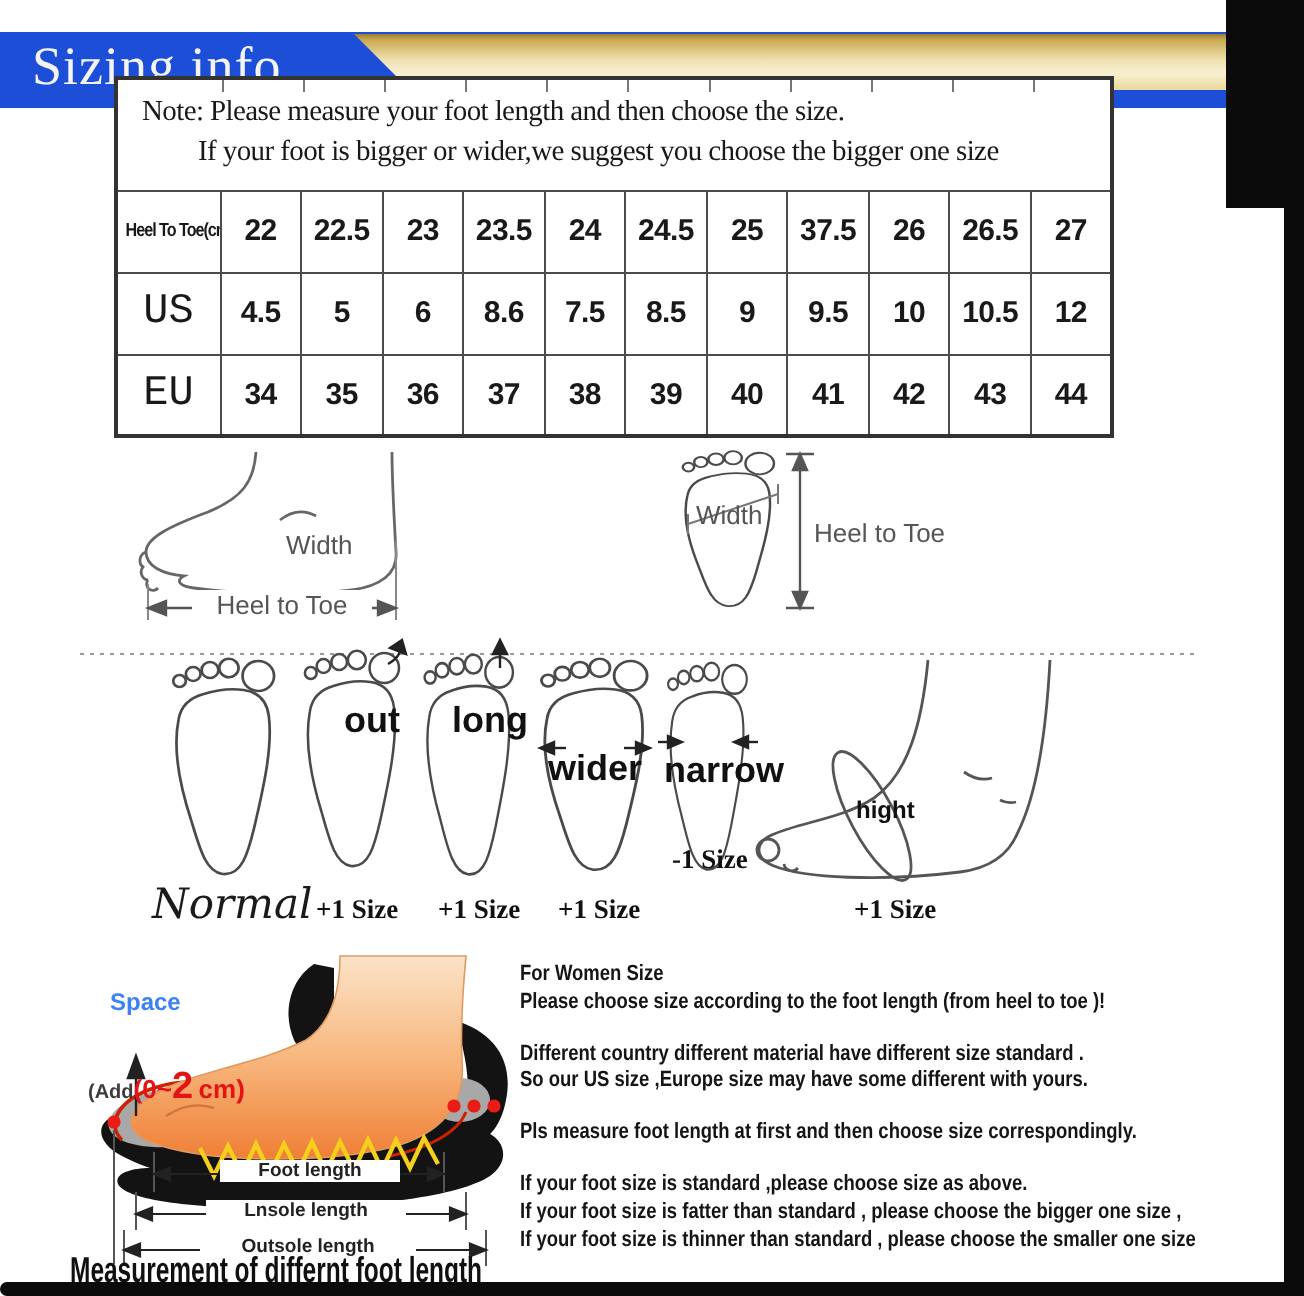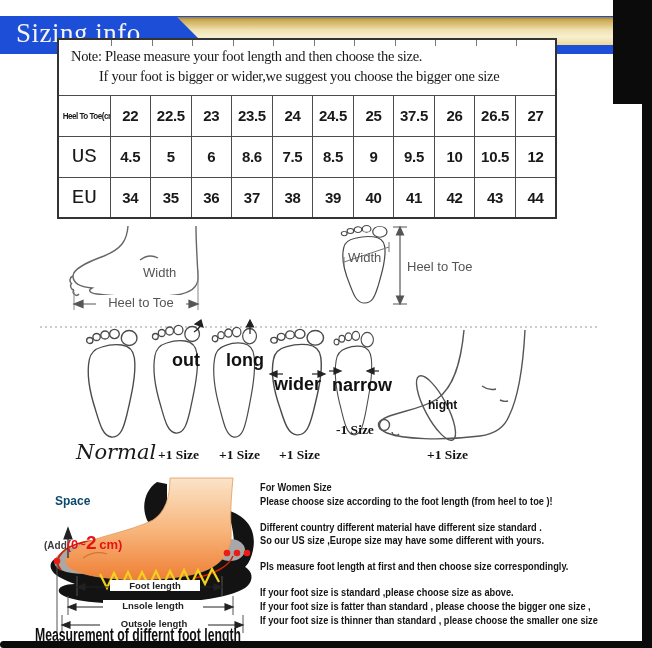--- a/index.html
+++ b/index.html
@@ -45,21 +45,21 @@
   .svg-shoe{left:5px;top:470px;}
 
   
   .flabel{position:absolute;white-space:nowrap;}
   .measure-lab{font-size:13px;color:#555;}
   .measure-lab.on-line{background:#fff;padding:0 5px;text-align:center;}
   .type-lab{font-family:Liberation Sans, sans-serif;font-weight:bold;font-size:18px;color:#111;}
   .hight-lab{font-family:"Liberation Sans",sans-serif;font-weight:bold;font-size:12px;color:#111;}
   .size-lab{font-family:"Liberation Serif",serif;font-weight:bold;font-size:13.5px;color:#111;}
   .normal-lab{font-family:"DejaVu Serif",serif;font-style:italic;font-size:21px;color:#1a1a1a;}
-  .space-lab{font-weight:bold;font-size:12px;color:#0c4a6e;}
+  .space-lab{font-weight:bold;font-size:12px;color:#3b82f6;}
   .add-line{font-weight:bold;font-size:10px;color:#3c3c3c;margin-top:30px;}
   .add-line .red{color:#e41414;font-size:13px;}
   .add-line .red-big{color:#e41414;font-size:19px;line-height:10px;}
   .arrow-lab{font-size:9.5px;font-weight:bold;color:#222;background:#fff;padding:0 4px;text-align:center;}
   .caption{font-weight:bold;font-size:18px;color:#101010;transform:scaleX(.68);transform-origin:left;}
 
   
   .size-notes{position:absolute;left:260px;top:481px;width:460px;
     transform:scaleX(.84);transform-origin:left top;
     font-size:11px;font-weight:bold;color:#151515;line-height:13.8px;}

